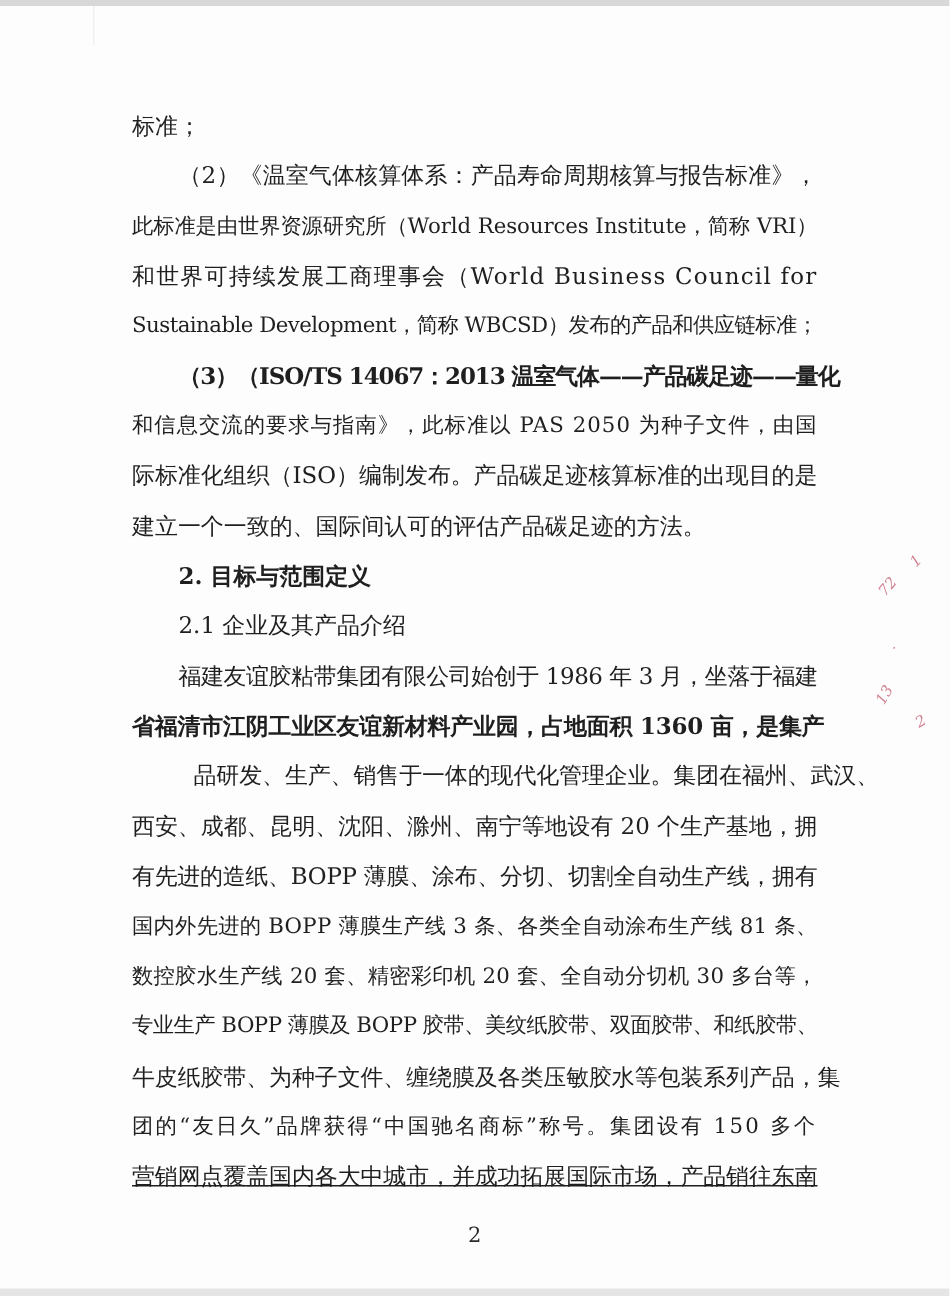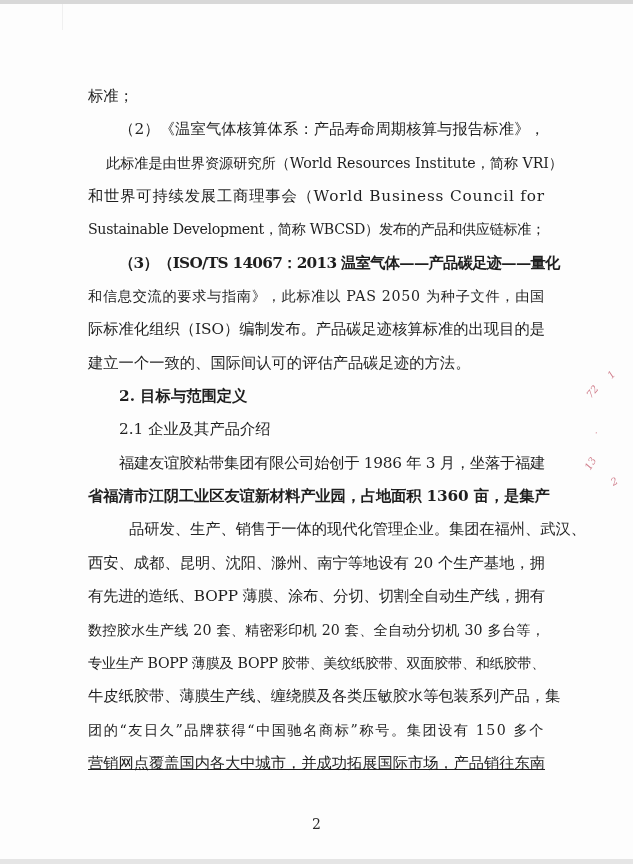--- a/index.html
+++ b/index.html
@@ -18,21 +18,21 @@
   .scan-edge-bottom {
     position: absolute; bottom: 0; left: 0; right: 0; height: 5px;
     background: #e5e5e5;
   }
   .scan-seam {
     position: absolute; top: 4px; left: 62px; width: 1px; height: 26px;
     background: rgba(0,0,0,0.05);
   }
   .doc-body {
     position: absolute;
-    left: 88px; top: 80px; width: 457px;
+    left: 88px; top: 68px; width: 457px;
     font-size: 15.3px;
     line-height: 33.35px;
     overflow: visible;
   }
   .line {
     height: 33.35px;
     white-space: nowrap;
     text-align: left;
   }
   .indent { padding-left: 31px; }
@@ -61,37 +61,38 @@
 </style>
 </head>
 <body>
 
 <div class="scan-edge-top"></div>
 <div class="scan-seam"></div>
 
 <div class="doc-body">
   <div class="line"><span>标准；</span></div>
   <div class="line fit indent"><span style="letter-spacing: 0.116071px;">（2）《温室气体核算体系：产品寿命周期核算与报告标准》，</span></div>
-  <div class="line fit tight"><span style="letter-spacing: -0.0533288px; margin-left: 18px;">此标准是由世界资源研究所（World Resources Institute，简称 VRI）</span></div>
+  <div class="line fit tight"><span style="letter-spacing: -0.0533288px;">此标准是由世界资源研究所（World Resources Institute，简称 VRI）</span></div>
   <div class="line fit"><span style="letter-spacing: 0.819141px;">和世界可持续发展工商理事会（World Business Council for</span></div>
   <div class="line fit tight"><span style="letter-spacing: -0.349306px;">Sustainable Development，简称 WBCSD）发布的产品和供应链标准；</span></div>
   <div class="line fit indent"><span style="letter-spacing: -0.71875px; font-weight: bold;">（3）（ISO/TS 14067：2013 温室气体——产品碳足迹——量化</span></div>
   <div class="line fit tight"><span style="letter-spacing: 0.699107px;">和信息交流的要求与指南》，此标准以 PAS 2050 为种子文件，由国</span></div>
   <div class="line fit"><span style="letter-spacing: -0.0126008px;">际标准化组织（ISO）编制发布。产品碳足迹核算标准的出现目的是</span></div>
   <div class="line"><span>建立一个一致的、国际间认可的评估产品碳足迹的方法。</span></div>
   <div class="line indent bold"><span>2. 目标与范围定义</span></div>
   <div class="line indent"><span>2.1 企业及其产品介绍</span></div>
   <div class="line fit indent"><span style="letter-spacing: -0.280303px;">福建友谊胶粘带集团有限公司始创于 1986 年 3 月，坐落于福建</span></div>
   <div class="line fit"><span style="letter-spacing: -0.141572px; font-weight: bold;">省福清市江阴工业区友谊新材料产业园，占地面积 1360 亩，是集产</span></div>
   <div class="line fit"><span style="letter-spacing: -0.0635417px; margin-left: 41px;">品研发、生产、销售于一体的现代化管理企业。集团在福州、武汉、</span></div>
   <div class="line fit"><span style="letter-spacing: -0.0161133px; text-align: right;">西安、成都、昆明、沈阳、滁州、南宁等地设有 20 个生产基地，拥</span></div>
   <div class="line fit"><span style="letter-spacing: -0.172852px;">有先进的造纸、BOPP 薄膜、涂布、分切、切割全自动生产线，拥有</span></div>
+  <div class="line fit tight"><span style="letter-spacing: 0.177632px;">国内外先进的 BOPP 薄膜生产线 3 条、各类全自动涂布生产线 81 条、</span></div>
   <div class="line fit tight"><span style="letter-spacing: 0.181743px;">数控胶水生产线 20 套、精密彩印机 20 套、全自动分切机 30 多台等，</span></div>
   <div class="line fit tight"><span style="letter-spacing: -0.335526px;">专业生产 BOPP 薄膜及 BOPP 胶带、美纹纸胶带、双面胶带、和纸胶带、</span></div>
-  <div class="line fit"><span style="letter-spacing: -0.0635417px;">牛皮纸胶带、薄膜生产线、缠绕膜及各类压敏胶水等包装系列产品，集</span></div>
+  <div class="line fit"><span style="letter-spacing: -0.0635417px;">牛皮纸胶带、为种子文件、缠绕膜及各类压敏胶水等包装系列产品，集</span></div>
   <div class="line fit tight"><span style="letter-spacing: 1.55682px; text-align: right;">团的“友日久”品牌获得“中国驰名商标”称号。集团设有 150 多个</span></div>
   <div class="line fit"><span style="letter-spacing: -0.0635417px; text-decoration: underline;">营销网点覆盖国内各大中城市，并成功拓展国际市场，产品销往东南</span></div>
 </div>
 
 <span class="margin-mark mm1">1</span>
 <span class="margin-mark mm2">72</span>
 <span class="margin-mark mm3">·</span>
 <span class="margin-mark mm4">13</span>
 <span class="margin-mark mm5">2</span>
 

